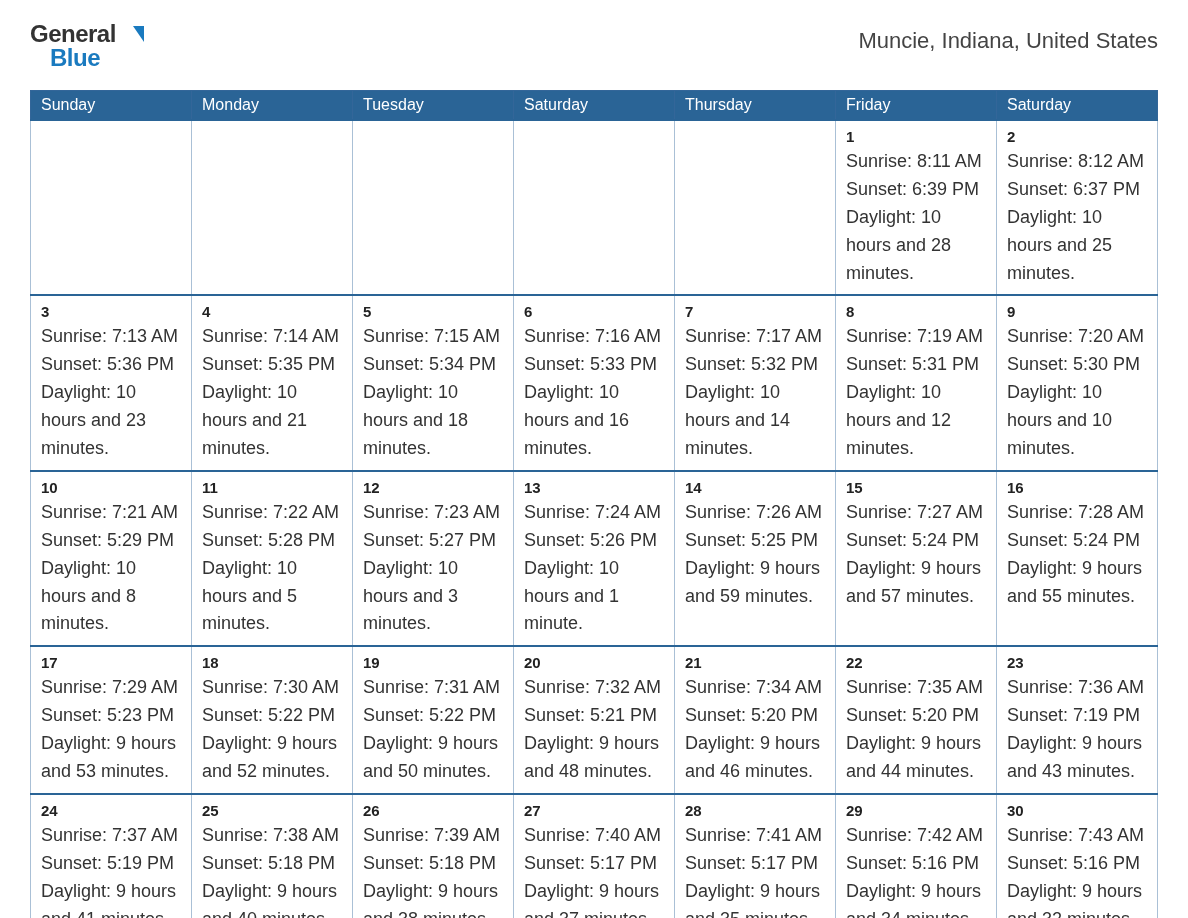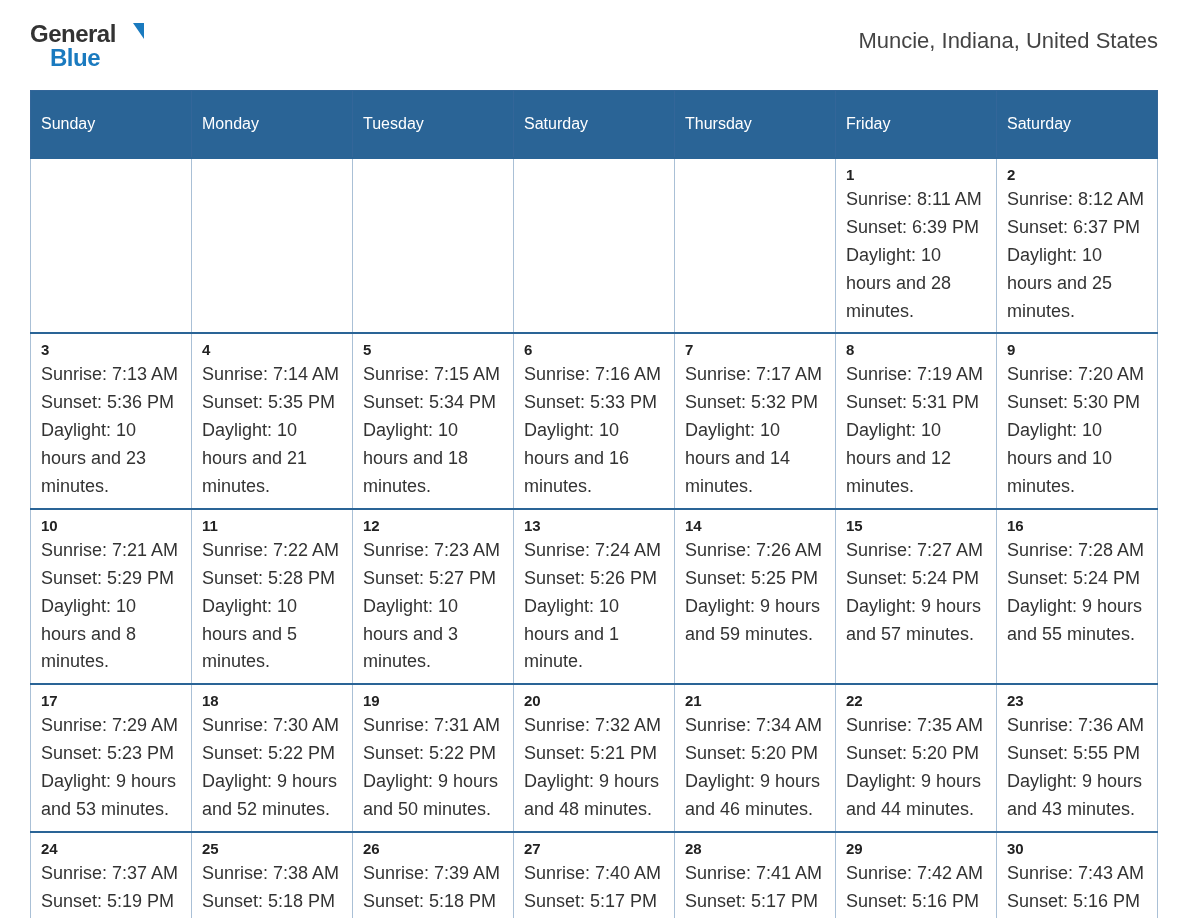--- a/index.html
+++ b/index.html
@@ -41,21 +41,21 @@
     .calendar {
       width: 100%;
       border-collapse: collapse;
       border: 1.5px solid #336699;
     }
     .calendar th {
       background: #2a6496;
       color: #fff;
       font-size: 16px;
       font-weight: normal;
-      padding: 24px 10px;
+      padding: 5px 10px;
       text-align: left;
       border: 1px solid #336699;
     }
     .calendar td {
       vertical-align: top;
       border: 1px solid #aac0d6;
       padding: 7px 10px;
       width: 14.28%;
       min-height: 90px;
     }
@@ -73,21 +73,21 @@
       font-size: 18px;
       color: #333;
       line-height: 1.55;
     }
     .empty-cell {
       background: #fff;
     }
     
     .logo-wrapper {
       display: flex;
-      align-items: center;
+      align-items: flex-end;
       gap: 16px;
     }
     .logo-general {
       font-size: 24px;
       font-weight: bold;
       color: #333;
       letter-spacing: -0.5px;
     }
     .logo-triangle {
       display: inline-block;
@@ -283,21 +283,21 @@
         </td>
         <td>
           <span class="day-num">22</span>
           <div class="day-info">Sunrise: 7:35 AM
 Sunset: 5:20 PM
 Daylight: 9 hours and 44 minutes.</div>
         </td>
         <td>
           <span class="day-num">23</span>
           <div class="day-info">Sunrise: 7:36 AM
-Sunset: 5:55 PM
+Sunset: 7:19 PM
 Daylight: 9 hours and 43 minutes.</div>
         </td>
       </tr>
       <tr class="week-row">
         <td>
           <span class="day-num">24</span>
           <div class="day-info">Sunrise: 7:37 AM
 Sunset: 5:19 PM
 Daylight: 9 hours and 41 minutes.</div>
         </td>

